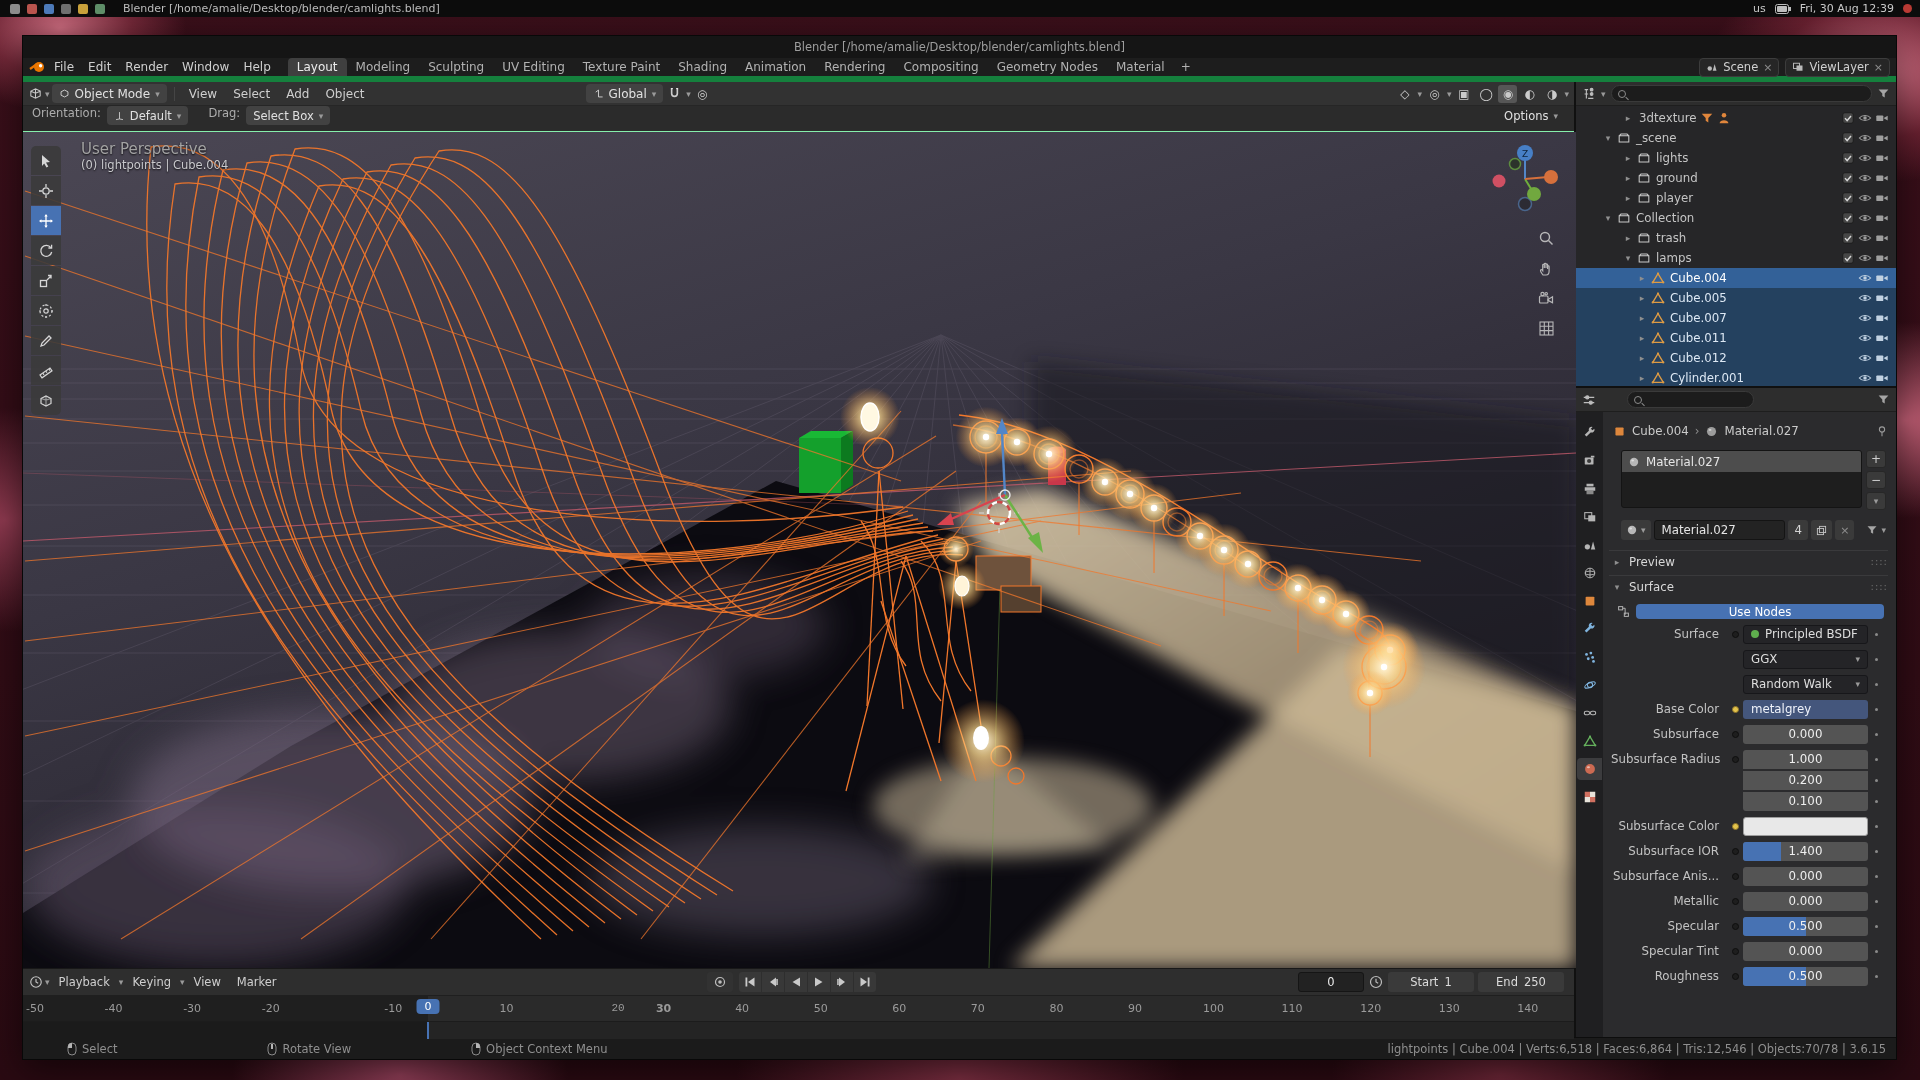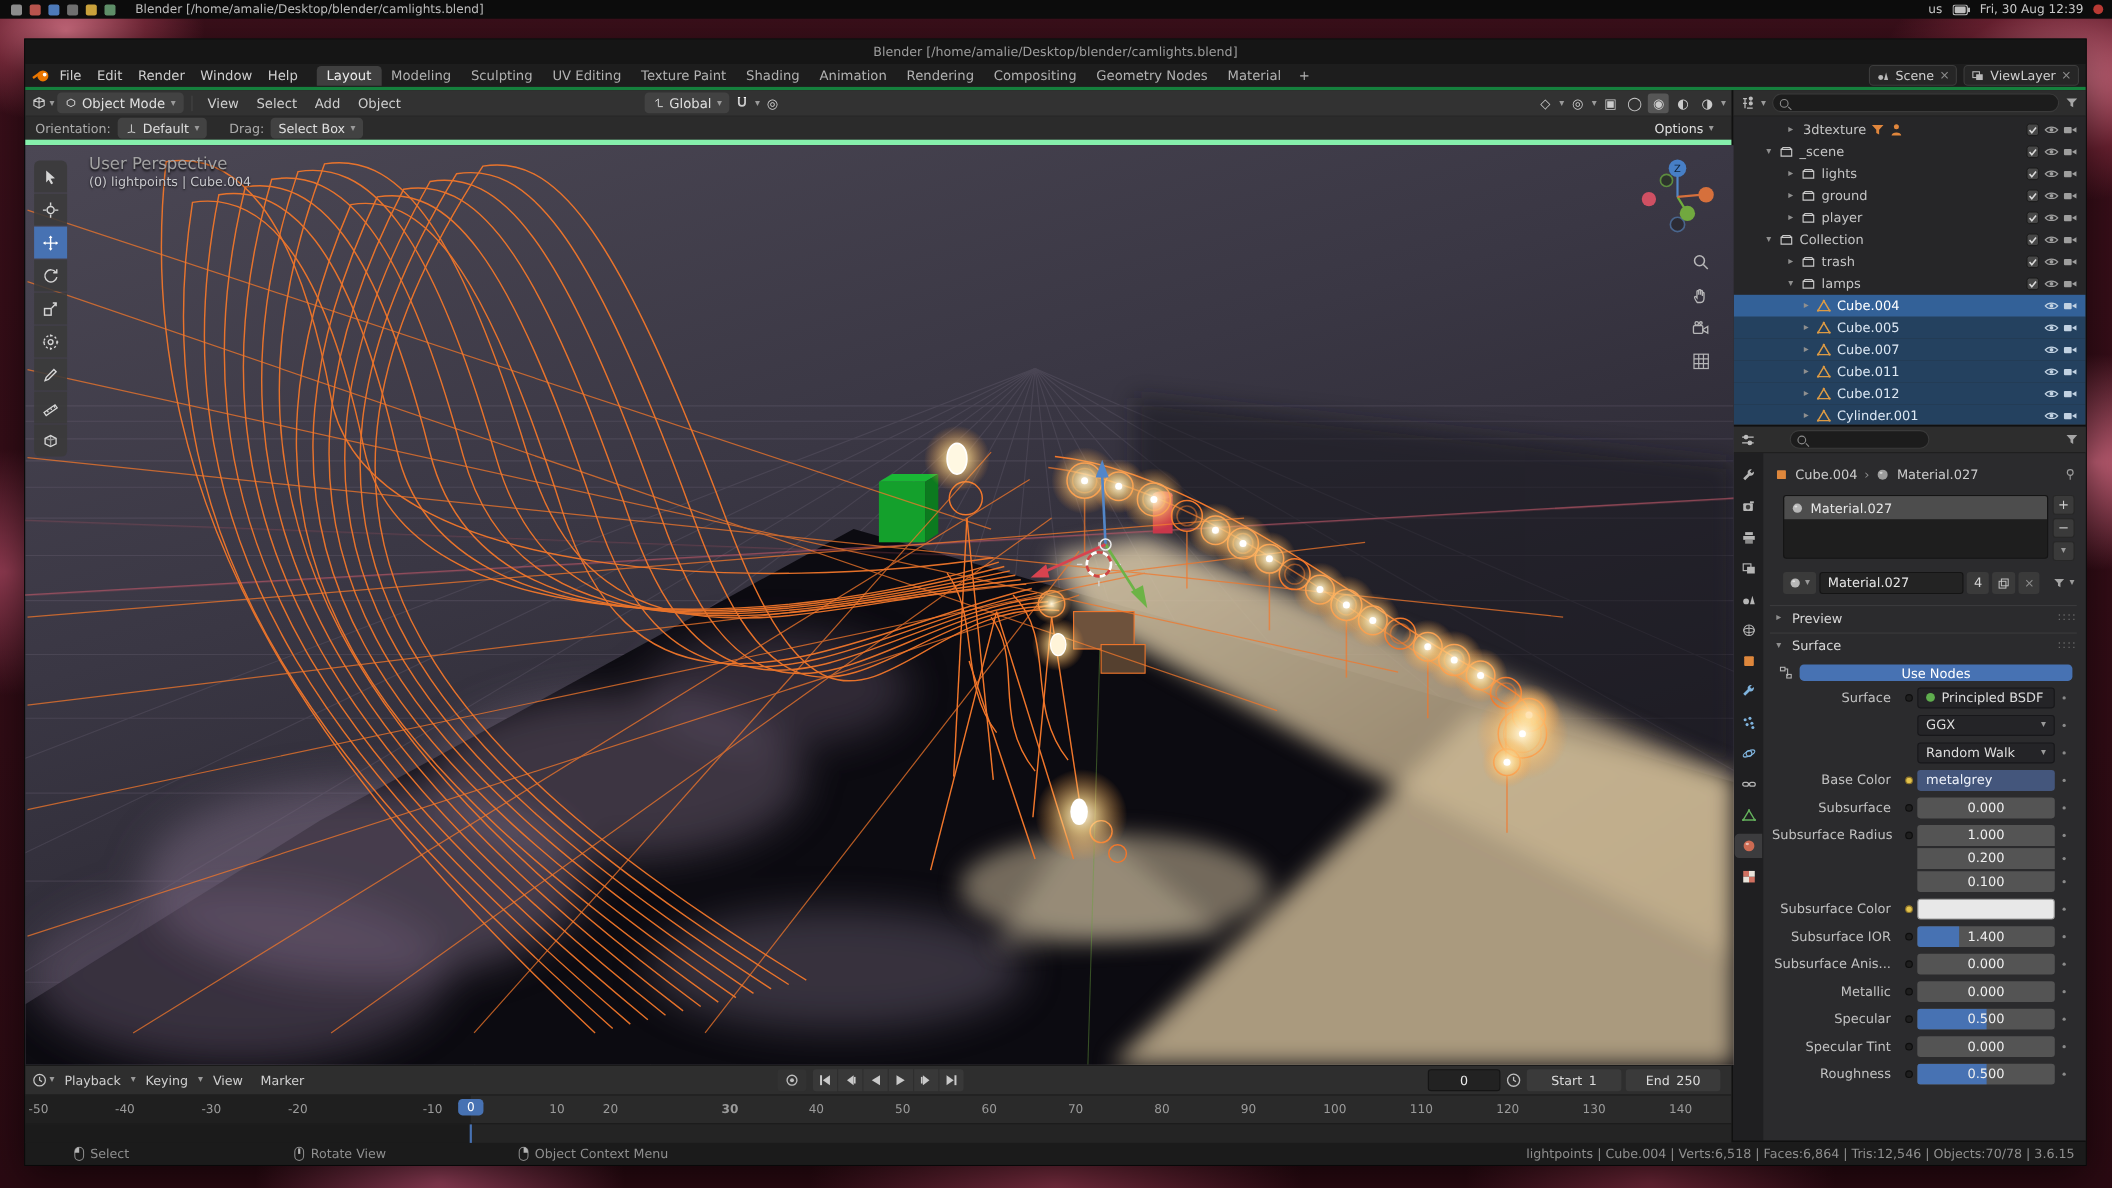--- a/index.html
+++ b/index.html
@@ -15,31 +15,31 @@
  radial-gradient(240px 150px at 1500px 1075px,#6e2738 0%,transparent 70%),
  linear-gradient(#3a0f1a,#2a0a12);} 
 .gnome{position:absolute;top:0;left:0;right:0;height:17px;background:#0c0c0c;display:flex;align-items:center;color:#c9c9c9;font-size:11px;z-index:9}
 .tray{display:flex;gap:7px;margin-left:10px}
 .tray span{width:10px;height:10px;border-radius:2px;display:inline-block}
 .g-title{margin-left:18px;color:#bcbcbc;white-space:nowrap}
 .g-right{margin-left:auto;display:flex;align-items:center;gap:9px;margin-right:8px}
 .g-dot{width:9px;height:9px;border-radius:50%;background:#b93a34;display:inline-block}
 .bwin{position:absolute;left:22px;top:35px;width:1875px;height:1025px;background:#1d1d1d;border:1px solid #080808;box-shadow:0 10px 34px rgba(0,0,0,.55);display:flex;flex-direction:column;font-size:12px;color:#d0d0d0}
 .wtitle{height:22px;background:#151515;display:flex;align-items:center;justify-content:center;font-size:11.5px;color:#9d9d9d;flex:none}
-.topbar{height:24px;background:#1d1d1d;display:flex;align-items:center;border-bottom:3px solid #15803d;flex:none;padding:0 6px}
+.topbar{height:24px;background:#1d1d1d;display:flex;align-items:center;border-bottom:6px solid #15803d;flex:none;padding:0 6px}
 .menu{padding:0 7px;color:#cfcfcf}
 .ws{padding:2px 9px;color:#b2b2b2;border-radius:4px 4px 0 0;white-space:nowrap}
 .ws.active{background:#3f3f3f;color:#ececec}
 .wsplus{padding:0 7px;color:#b2b2b2}
 .dbfield{display:flex;align-items:center;gap:5px;background:#262626;border:1px solid #3c3c3c;border-radius:4px;height:19px;padding:0 6px;margin-left:6px;font-size:11.5px;white-space:nowrap}
 .xicn{color:#8d8d8d;font-size:11px}
 .bbody{flex:1;display:flex;min-height:0}
 .leftcol{width:1553px;display:flex;flex-direction:column;border-right:2px solid #101010;flex:none}
 .vph{height:24px;background:#323232;display:flex;align-items:center;border-bottom:1px solid #262626;padding:0 5px;gap:2px;flex:none}
-.vpt{height:26px;background:#2b2b2b;display:flex;align-items:center;font-size:11.5px;color:#adadad;border-bottom:5px solid #86efac;padding:0 9px;flex:none;gap:6px}
+.vpt{height:26px;background:#2b2b2b;display:flex;font-size:11.5px;color:#adadad;border-bottom:1px solid #86efac;padding:0 9px;flex:none;gap:6px}
 .field{background:#424242;border-radius:4px;height:19px;display:inline-flex;align-items:center;gap:5px;padding:0 7px;color:#e0e0e0;white-space:nowrap}
 .car{color:#9a9a9a;font-size:9px}
 .hsep{width:1px;height:14px;background:#454545;margin:0 5px}
 .hicons{margin-left:auto;display:flex;align-items:center;gap:3px;color:#cbcbcb}
 .hic{width:19px;height:18px;display:flex;align-items:center;justify-content:center;font-size:12px}
 .hic.on{background:#565656;border-radius:3px}
 .vp3dwrap{position:relative;width:1553px;height:836px;overflow:hidden;flex:none;background:#3a3744}
 #vp-svg{position:absolute;inset:0;width:100%;height:100%;display:block}
 .vp-label{position:absolute;left:58px;top:8px;font-size:15px;color:#a3a3a3;text-shadow:0 1px 2px rgba(0,0,0,.85)}
 .vp-sublabel{position:absolute;left:58px;top:26px;font-size:11.5px;color:#c9c9cd;text-shadow:0 1px 2px rgba(0,0,0,.85)}
@@ -714,21 +714,21 @@
         </div>
         <div class="tlr" id="ruler">
           <div class="outrange"></div>
           <div id="tick-layer" style="position:absolute;inset:0">
               <span class="tick" style="left: 12px;">-50</span>
               <span class="tick" style="left: 90.57px;">-40</span>
               <span class="tick" style="left: 169.14px;">-30</span>
               <span class="tick" style="left: 247.71px;">-20</span>
               <span class="tick" style="left: 326.28px; margin-left: 44px;">-10</span>
               <span class="tick" style="left: 483.42px;">10</span>
-              <span class="tick" style="left: 532px;">20</span>
+              <span class="tick" style="left: 595px; font-family: Liberation Mono, monospace;">20</span>
               <span class="tick" style="left: 640.56px; font-weight: bold;">30</span>
               <span class="tick" style="left: 719.13px;">40</span>
               <span class="tick" style="left: 797.7px;">50</span>
               <span class="tick" style="left: 876.27px;">60</span>
               <span class="tick" style="left: 954.84px;">70</span>
               <span class="tick" style="left: 1033.41px;">80</span>
               <span class="tick" style="left: 1111.98px;">90</span>
               <span class="tick" style="left: 1190.55px;">100</span>
               <span class="tick" style="left: 1269.12px;">110</span>
               <span class="tick" style="left: 1347.69px;">120</span>

